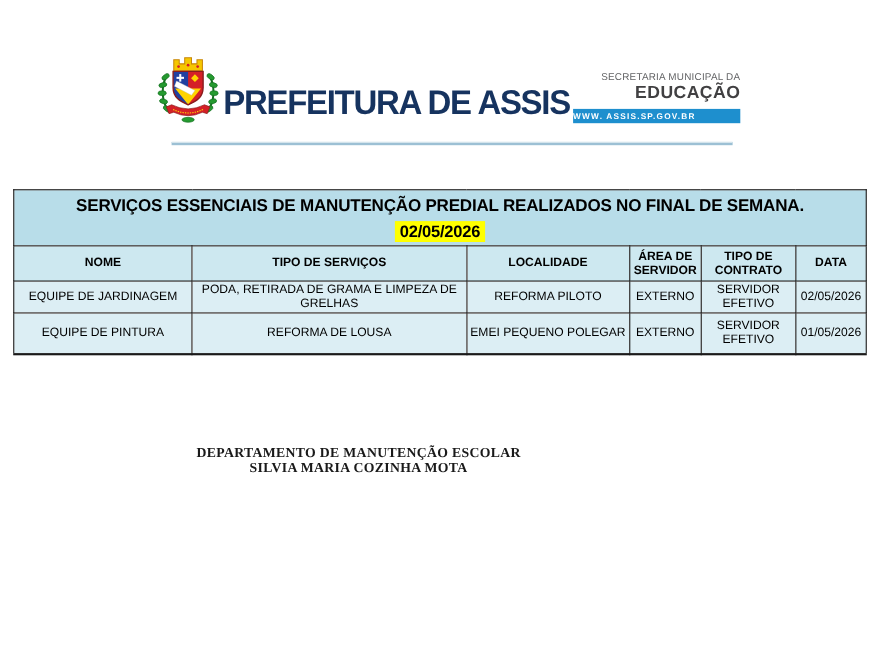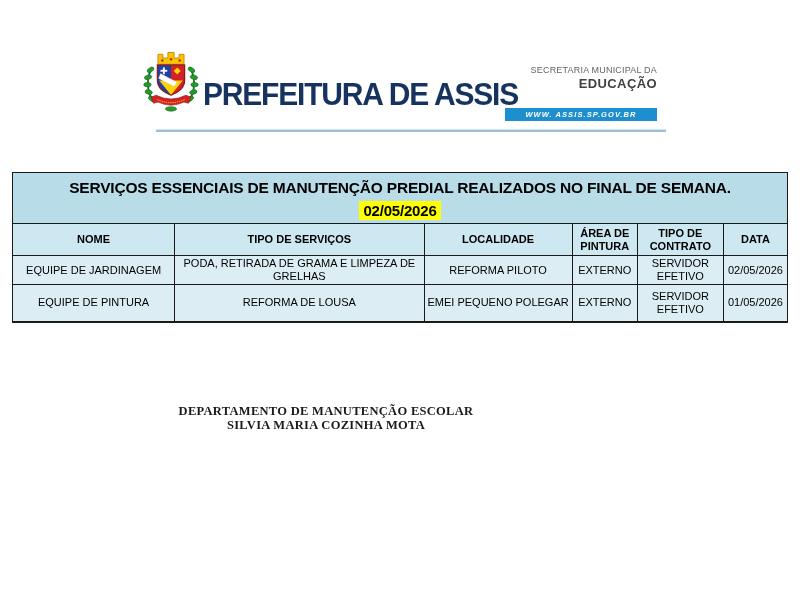--- a/index.html
+++ b/index.html
@@ -9,25 +9,25 @@
   }
   html,body{margin:0;padding:0;background:#fff;}
   .page{position:relative;width:800px;height:600px;background:#ffffff;overflow:hidden;
         font-family:"Liberation Sans",sans-serif;}
 
   
   .logo{position:absolute;left:140px;top:46px;width:62px;height:70px;}
   .brand{position:absolute;left:203px;top:77px;font-size:30px;font-weight:bold;
          color:var(--brand-navy);letter-spacing:-1.2px;white-space:nowrap;
          transform:scaleY(1.04);transform-origin:left top;}
-  .sec-block{position:absolute;right:143px;top:65px;width:152px;text-align:right;}
+  .sec-block{position:absolute;right:127px;top:65px;width:152px;text-align:right;}
   .sec-line1{font-size:9px;color:#636466;letter-spacing:.2px;}
-  .sec-line2{font-size:13px;font-weight:bold;color:#414042;letter-spacing:.4px;margin-top:1px;}
-  .web-bar{margin-top:17px;background:var(--web-bar-blue);color:#fff;font-size:7.5px;
-           font-weight:bold;letter-spacing:1.1px;height:13px;line-height:13px;text-align:center;font-style:italic;}
+  .sec-line2{font-size:16px;font-weight:bold;color:#414042;letter-spacing:.4px;margin-top:1px;}
+  .web-bar{margin-top:5px;background:var(--web-bar-blue);color:#fff;font-size:7.5px;
+           font-weight:bold;letter-spacing:1.1px;height:13px;line-height:13px;text-align:left;}
   .header-rule{position:absolute;left:156px;top:129px;width:510px;height:2px;
                background:var(--rule-blue);border-top:1px solid #d4e4ec;}
 
   
   .doc-table{position:absolute;left:12px;top:172px;width:776px;border-collapse:collapse;
              table-layout:fixed;font-family:"Liberation Sans",sans-serif;}
   .doc-table td,.doc-table th{border:1px solid var(--border-dark);text-align:center;
              vertical-align:middle;padding:1px 2px;overflow:hidden;}
   .title-cell{background:var(--title-bg);height:48px;border-bottom:2px solid var(--border-dark);}
   .table-title{font-size:15.5px;font-weight:bold;color:#000;letter-spacing:-.2px;
@@ -116,21 +116,21 @@
           <div class="table-title">SERVIÇOS ESSENCIAIS DE MANUTENÇÃO PREDIAL REALIZADOS NO FINAL DE SEMANA.</div>
           <div class="date-line">
             <span class="date-chip">02/05/2026</span>
           </div>
         </td>
       </tr>
       <tr id="header-row">
           <th>NOME</th>
           <th>TIPO DE SERVIÇOS</th>
           <th>LOCALIDADE</th>
-          <th>ÁREA DE PINTURA</th>
+          <th>ÁREA DE SERVIDOR</th>
           <th>TIPO DE CONTRATO</th>
           <th>DATA</th>
         </tr>
     </thead>
     <tbody id="table-body">
         <tr>
           <td>EQUIPE DE JARDINAGEM</td>
           <td>PODA, RETIRADA DE GRAMA E LIMPEZA DE GRELHAS</td>
           <td>REFORMA PILOTO</td>
           <td>EXTERNO</td>

